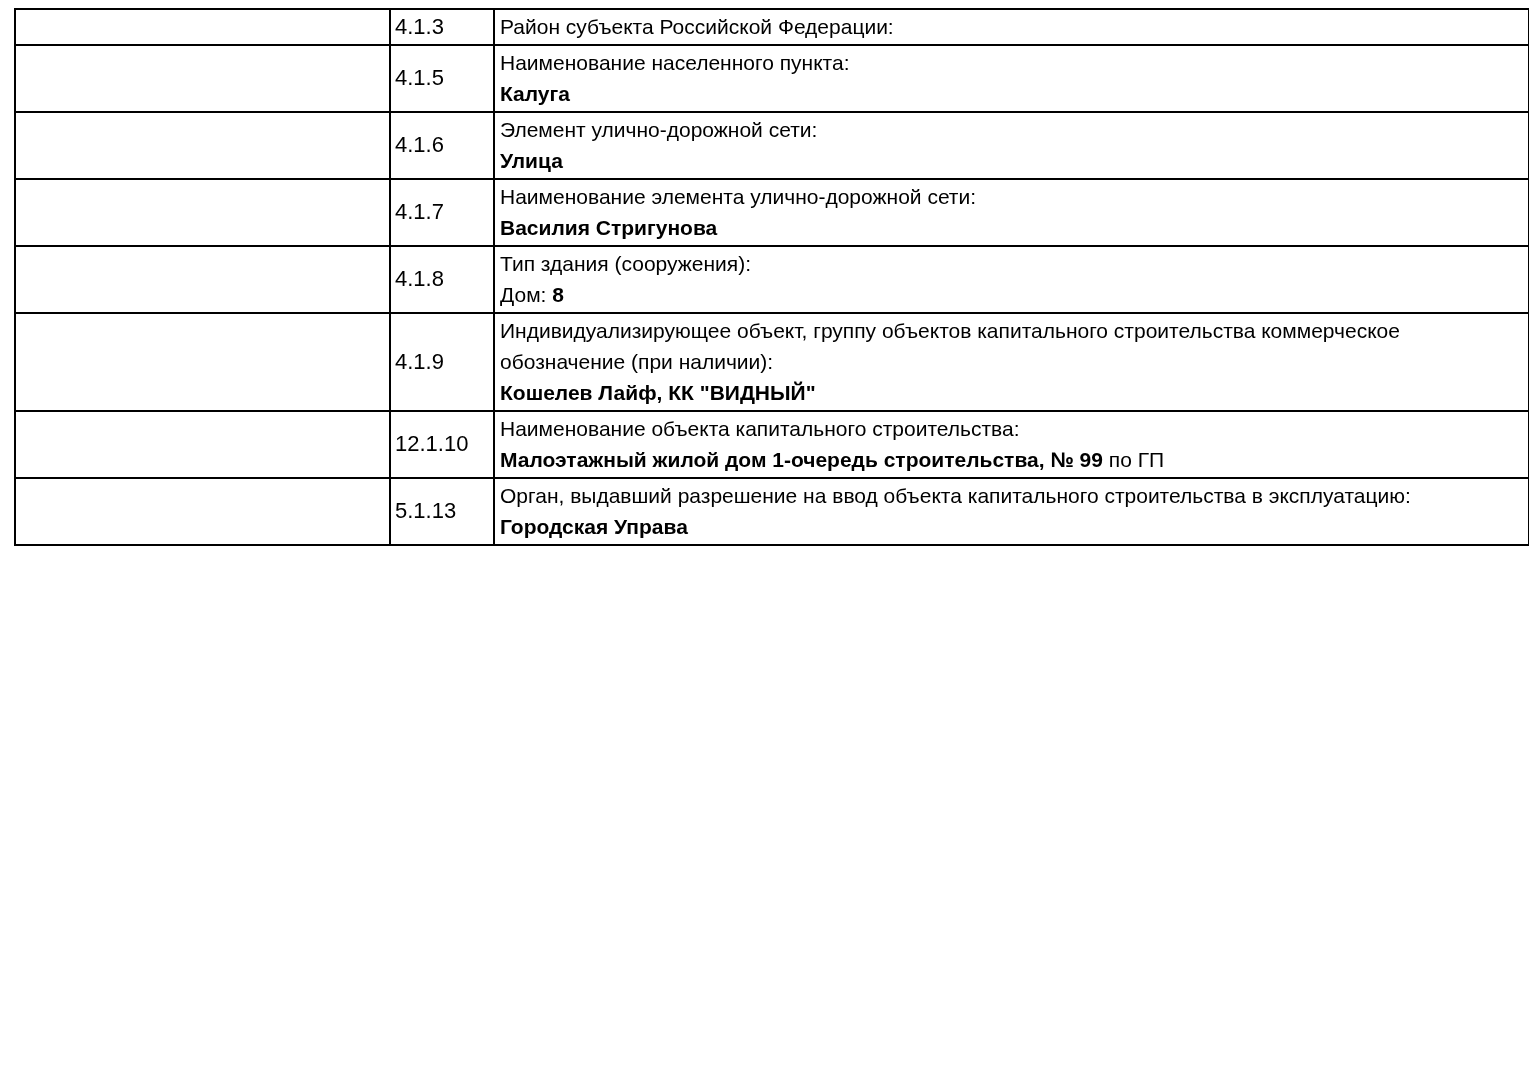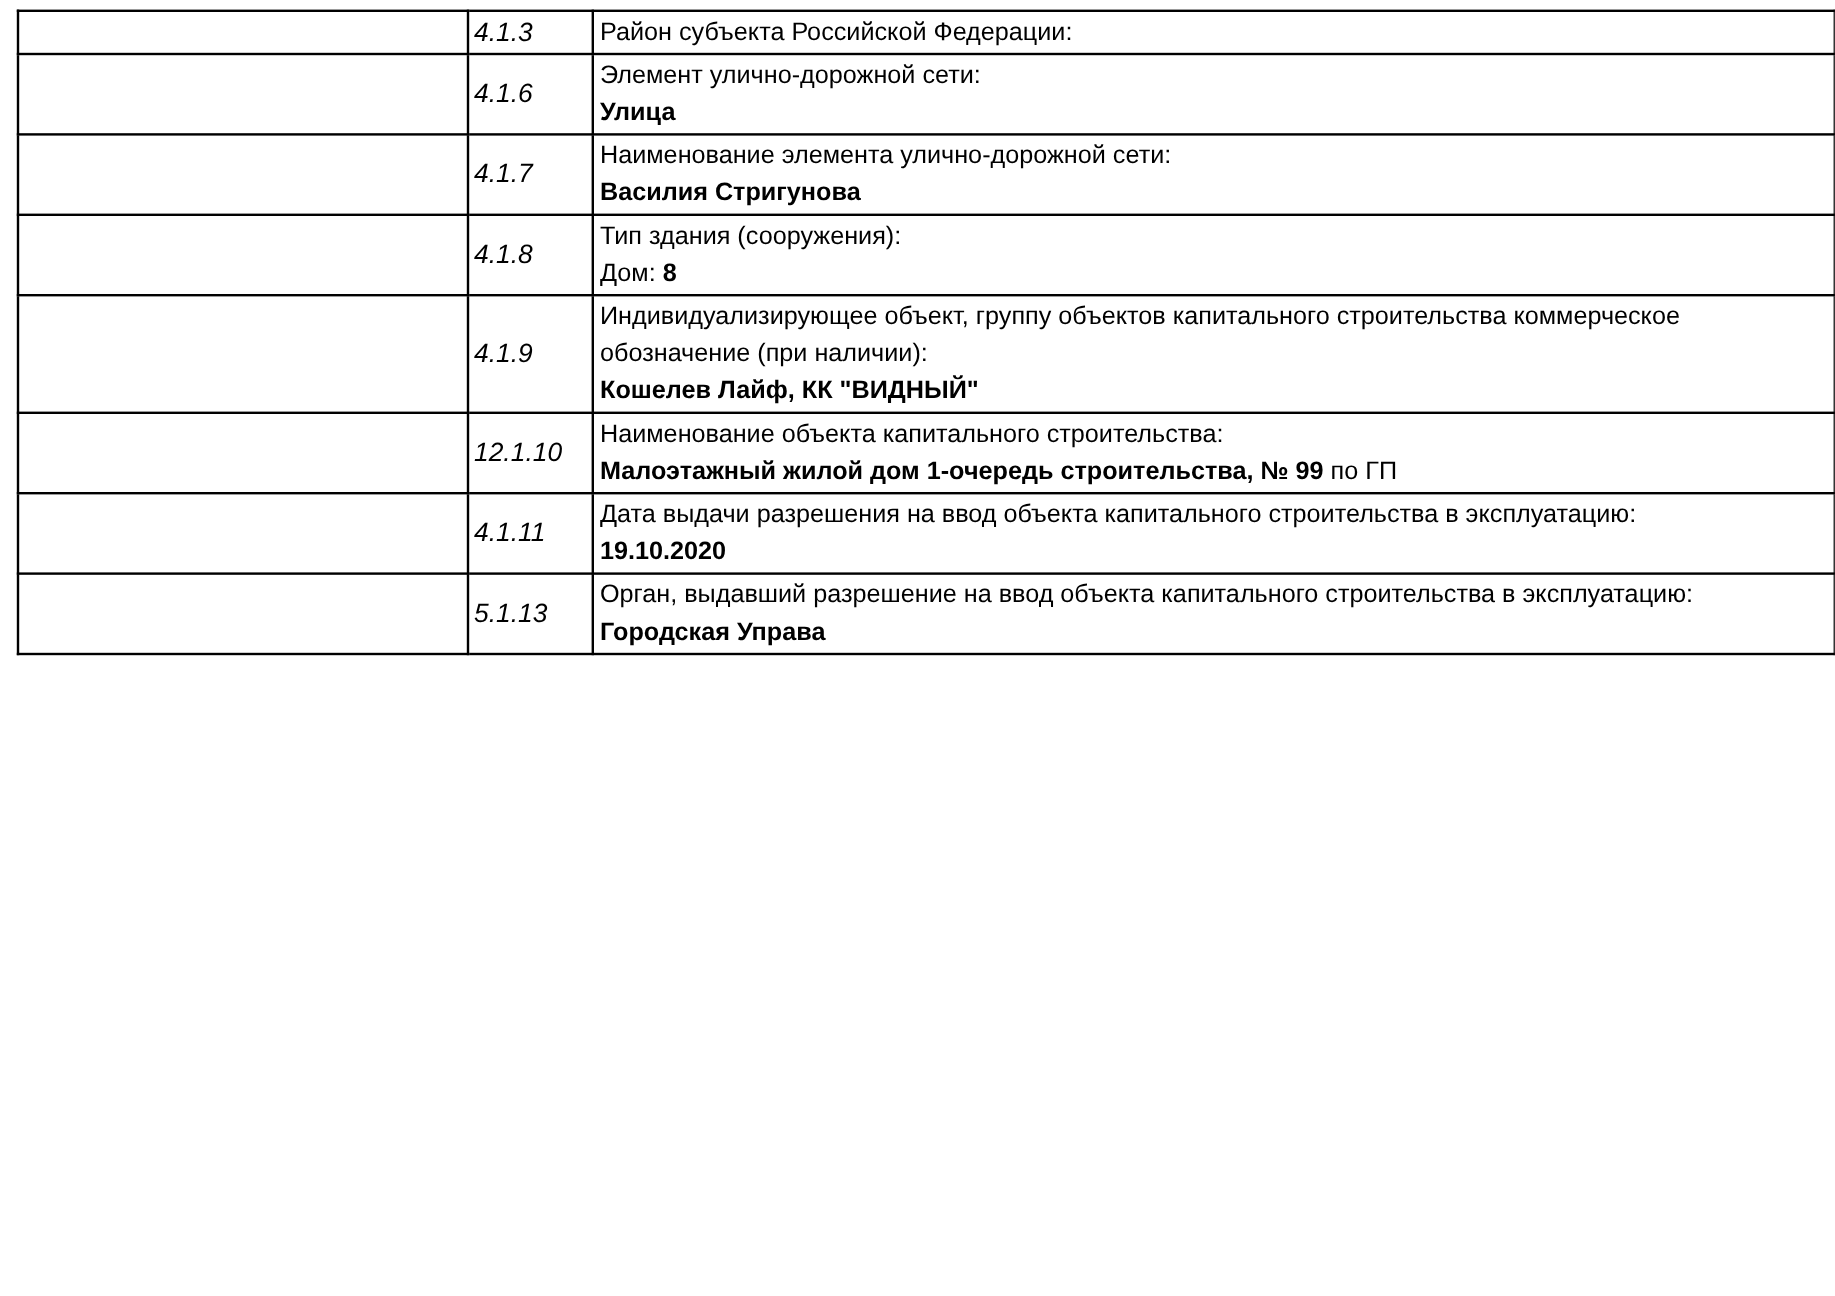--- a/index.html
+++ b/index.html
@@ -31,21 +31,20 @@
   }
   td.col-empty {
     width: 375px;
   }
   td.col-num {
     width: 104px;
     font-size: 22px;
     vertical-align: middle;
     padding: 0 2px 0 4px;
     line-height: 1.2;
-    font-style: italic;
   }
   td.col-content {
     width: 1035px;
     vertical-align: top;
     padding: 1px 6px 2px 5px;
     font-size: 21px;
     line-height: 31px;
   }
   .field-label { font-weight: normal; }
   .v-bold { font-weight: bold; }
@@ -55,20 +54,28 @@
 <body>
 
 <div class="page">
   <table class="decl">
     <tbody>
         <tr>
           <td class="col-empty"></td>
           <td class="col-num">4.1.3</td>
           <td class="col-content">
             <div class="field-label">Район субъекта Российской Федерации:</div>
+          </td>
+        </tr>
+        <tr>
+          <td class="col-empty"></td>
+          <td class="col-num">4.1.5</td>
+          <td class="col-content">
+            <div class="field-label">Наименование населенного пункта:</div>
+            <div class="field-value"><span class="v-bold">Калуга</span></div>
           </td>
         </tr>
         <tr>
           <td class="col-empty"></td>
           <td class="col-num">4.1.6</td>
           <td class="col-content">
             <div class="field-label">Элемент улично-дорожной сети:</div>
             <div class="field-value"><span class="v-bold">Улица</span></div>
           </td>
         </tr>
@@ -99,28 +106,20 @@
         <tr>
           <td class="col-empty"></td>
           <td class="col-num">12.1.10</td>
           <td class="col-content">
             <div class="field-label">Наименование объекта капитального строительства:</div>
             <div class="field-value"><span class="v-bold">Малоэтажный жилой дом 1-очередь строительства, № 99</span><span class="v-reg"> по ГП</span></div>
           </td>
         </tr>
         <tr>
           <td class="col-empty"></td>
-          <td class="col-num">4.1.11</td>
-          <td class="col-content">
-            <div class="field-label">Дата выдачи разрешения на ввод объекта капитального строительства в эксплуатацию:</div>
-            <div class="field-value"><span class="v-bold">19.10.2020</span></div>
-          </td>
-        </tr>
-        <tr>
-          <td class="col-empty"></td>
           <td class="col-num">5.1.13</td>
           <td class="col-content">
             <div class="field-label">Орган, выдавший разрешение на ввод объекта капитального строительства в эксплуатацию:</div>
             <div class="field-value"><span class="v-bold">Городская Управа</span></div>
           </td>
         </tr>
       </tbody>
   </table>
 </div>
 

